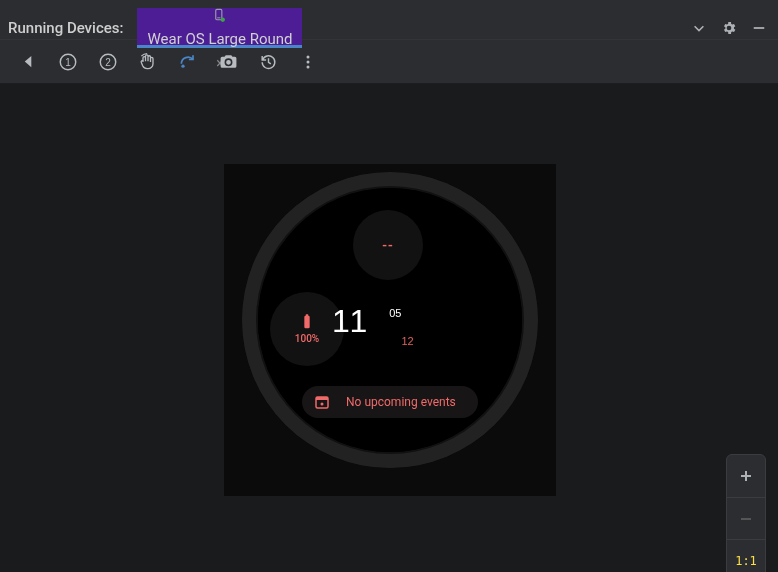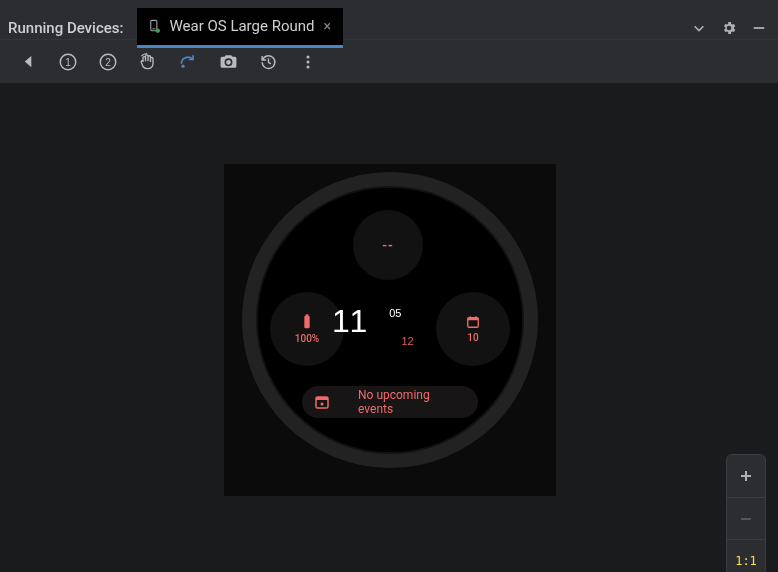--- a/index.html
+++ b/index.html
@@ -29,21 +29,22 @@
     font-weight: 500;
     padding-right: 10px;
   }
   .tab {
     display: flex;
     align-items: center;
     gap: 7px;
     padding: 0 10px;
     height: 40px;
     border-bottom: 3px solid #4a86c7;
-    background: #000000;
+    background: #4c1d95;
+    flex-direction: column;
   }
   .tab .tab-label {
     font-size: 15px;
     color: #d0d0d0;
     white-space: nowrap;
   }
   .tab .close-x {
     color: #888;
     font-size: 14px;
     padding: 0 2px;
@@ -163,21 +164,21 @@
 
   .event-pill {
     position: absolute;
     left: 44px; top: 198px;
     width: 176px;
     height: 32px;
     border-radius: 16px;
     background: #171515;
     display: flex;
     align-items: center;
-    gap: 28px;
+    gap: 16px;
     padding: 0 12px;
     color: #f06a6a;
   }
   .event-pill .pill-text {
     font-size: 12px;
     color: #f06a6a;
   }
 
   
   .zoombar {
@@ -310,31 +311,20 @@
         <div class="comp-circle comp-left">
           <span>
             <svg width="12" height="16" viewBox="0 0 12 18">
                 <rect x="3" y="2" width="6" height="14" rx="1.5" fill="#f06a6a"></rect>
                 <rect x="4.5" y="0.4" width="3" height="2" rx="0.8" fill="#f06a6a"></rect>
               </svg>
           </span>
           <span class="comp-text">100%</span>
         </div>
 
-        <div class="comp-circle comp-right">
-          <span>
-            <svg width="14" height="14" viewBox="0 0 16 16">
-                <rect x="2" y="3" width="12" height="11" rx="1.5" fill="none" stroke="#f06a6a" stroke-width="1.5"></rect>
-                <rect x="2" y="3" width="12" height="3" fill="#f06a6a"></rect>
-                <rect x="4" y="1.5" width="1.5" height="3" fill="#f06a6a"></rect>
-                <rect x="10.5" y="1.5" width="1.5" height="3" fill="#f06a6a"></rect>
-              </svg>
-          </span>
-          <span class="comp-text">10</span>
-        </div>
 
         <div class="clock">
           <span class="clock-hours">11</span>
           <span class="clock-small">
             <span class="min">05</span>
             <span class="sec">12</span>
           </span>
         </div>
 
         <div class="event-pill">

